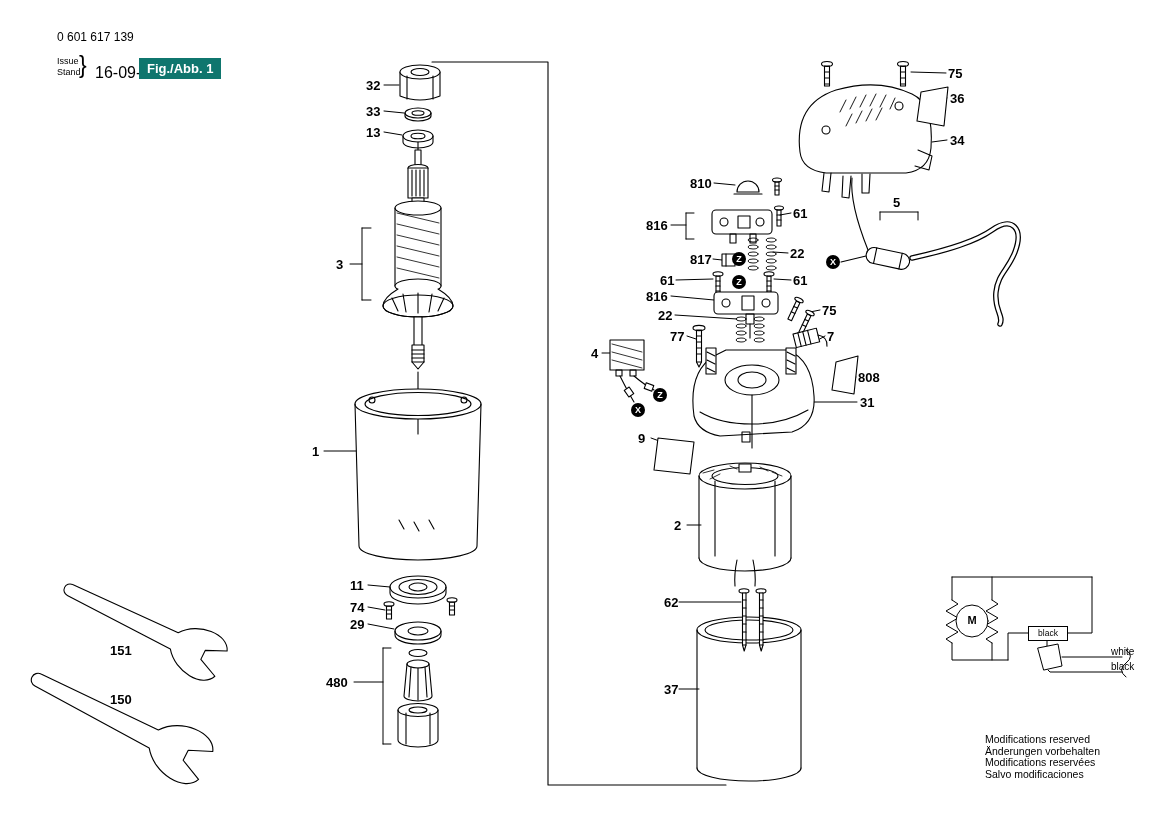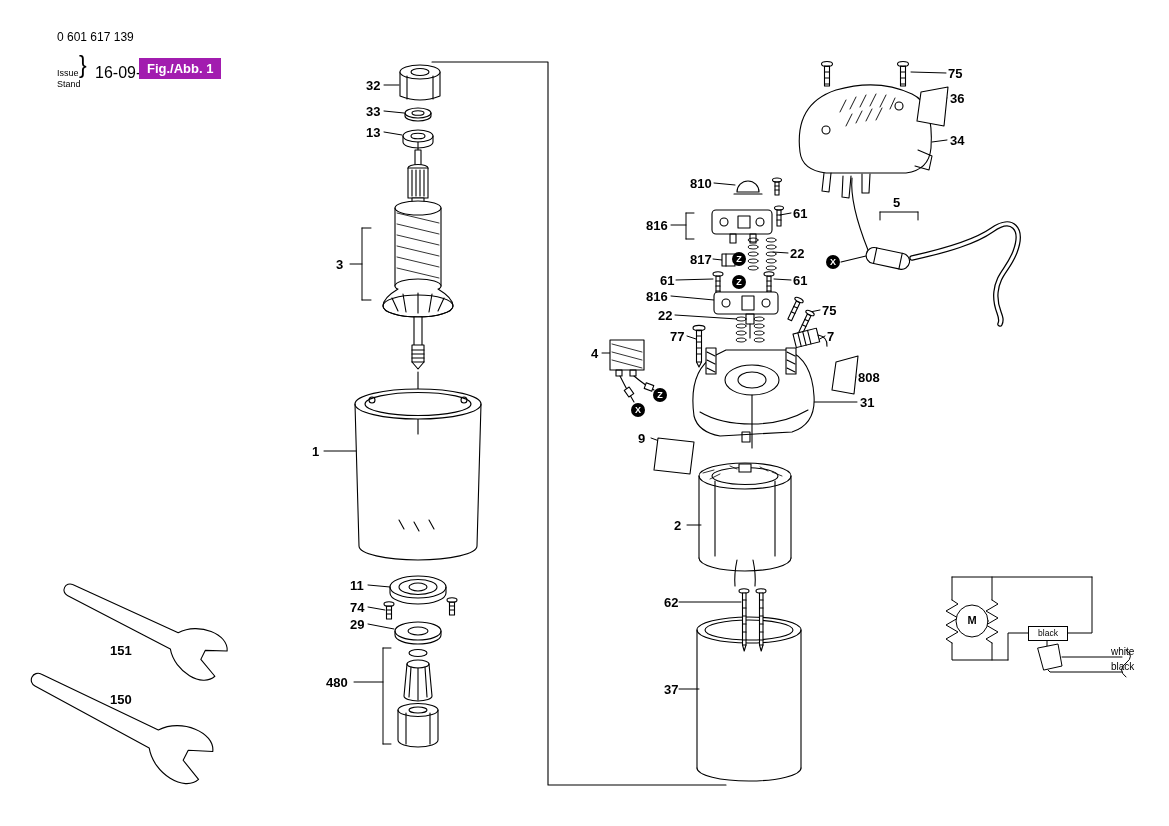--- a/index.html
+++ b/index.html
@@ -1,24 +1,24 @@
 <!DOCTYPE html>
 <html><head>
 <meta charset="utf-8">
 <style>
   html,body{margin:0;padding:0;background:#fff;}
   .page{position:relative;width:1169px;height:826px;background:#fff;font-family:"Liberation Sans",sans-serif;color:#000;overflow:hidden;}
   svg.draw{position:absolute;left:0;top:0;}
   .co{position:absolute;font-weight:bold;font-size:13px;white-space:nowrap;}
   .marker{position:absolute;width:14px;height:14px;border-radius:50%;background:#000;color:#fff;font-size:9px;font-weight:bold;line-height:14px;text-align:center;}
   .hdr-pn{position:absolute;left:57px;top:30px;font-size:12px;}
-  .hdr-issue{position:absolute;left:57px;top:56px;font-size:9px;line-height:10.5px;margin-top:12px;}
+  .hdr-issue{position:absolute;left:57px;top:56px;font-size:9px;line-height:10.5px;}
   .hdr-brace{position:absolute;left:79px;top:52px;font-size:23px;font-weight:400;}
   .hdr-date{position:absolute;left:95px;top:64px;font-size:16px;}
-  .fig-box{position:absolute;left:139px;top:58px;background:#a21caf;color:#fff;font-weight:bold;font-size:13px;padding:3px 8px;}
+  .fig-box{position:absolute;left:139px;top:58px;background:#0f766e;color:#fff;font-weight:bold;font-size:13px;padding:3px 8px;}
   .ckt-label{position:absolute;font-size:10px;white-space:nowrap;margin-left:24px;}
   .ckt-box{position:absolute;left:1028px;top:626px;width:38px;height:13px;border:1px solid #000;font-size:8.5px;text-align:center;line-height:13px;background:#fff;}
   .motor-m{position:absolute;left:964px;top:614px;width:16px;text-align:center;font-size:11px;font-weight:bold;}
   .footer{position:absolute;left:985px;top:734px;font-size:10.5px;line-height:11.5px;}
 </style>
 </head>
 <body>
 
 <div class="page">
 
@@ -505,14 +505,20 @@
 <div class="marker" style="left:732px;top:275px">Z</div>
 <div class="marker" style="left:653px;top:388px">Z</div>
 <div class="marker" style="left:631px;top:403px">X</div>
 <div class="marker" style="left:826px;top:255px">X</div>
 
 <div class="motor-m">M</div>
 <div class="ckt-box">black</div>
 <div class="ckt-label" style="left:1087px;top:646px">white</div>
 <div class="ckt-label" style="left:1087px;top:661px">black</div>
 
-
+<div class="footer">
+  <div>Modifications reserved</div>
+  <div>Änderungen vorbehalten</div>
+  <div>Modifications reservées</div>
+  <div>Salvo modificaciones</div>
 </div>
 
+</div>
+
 </body></html>

